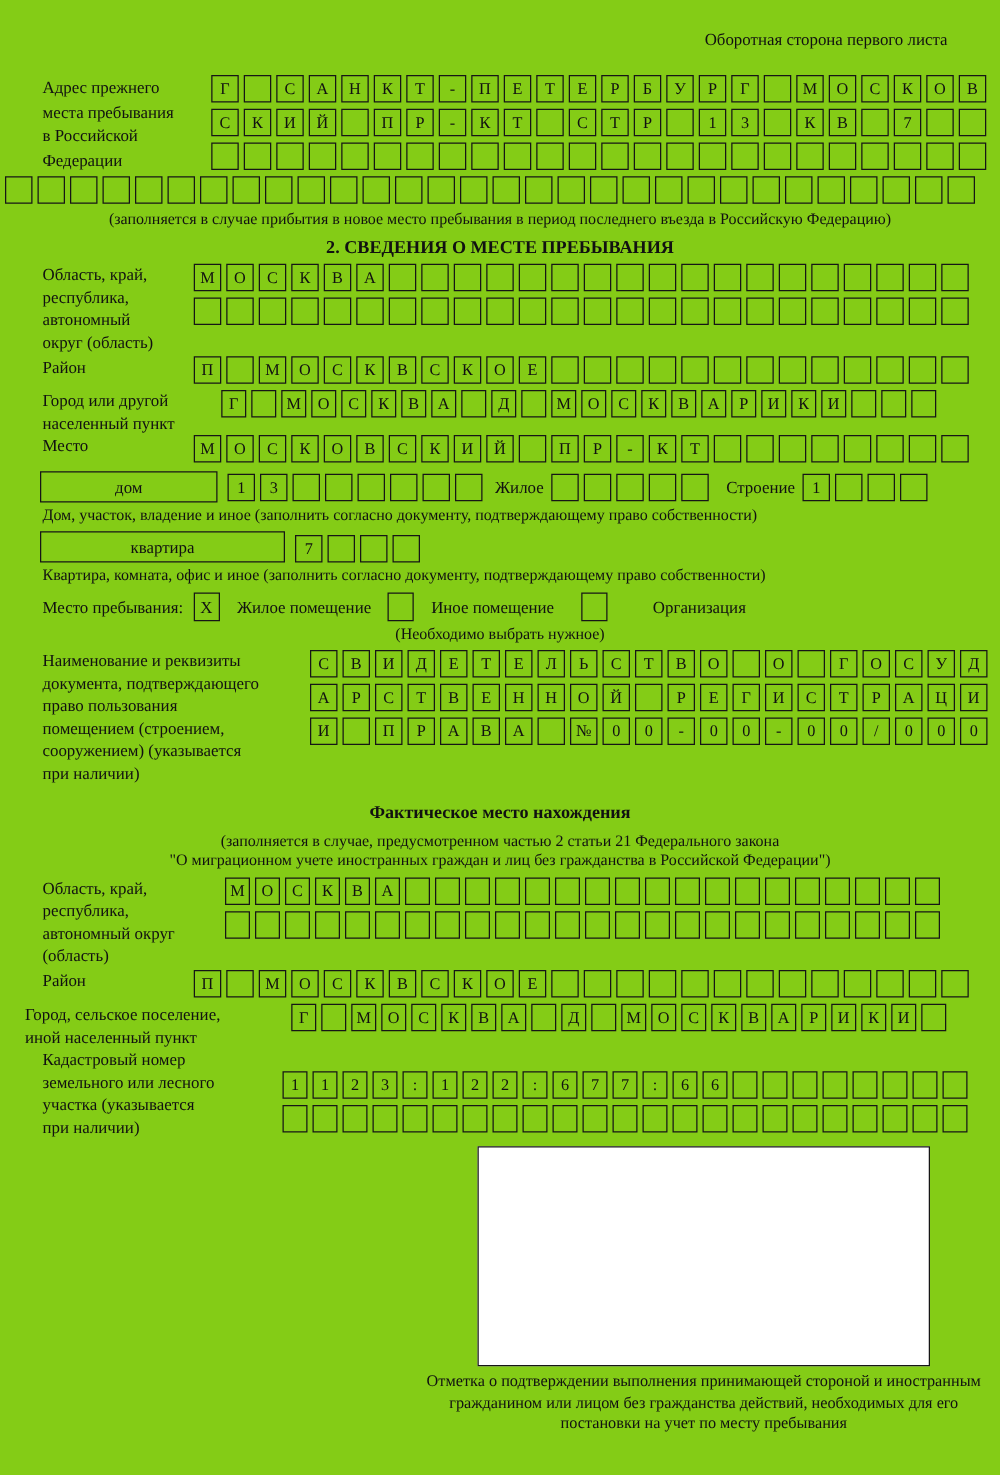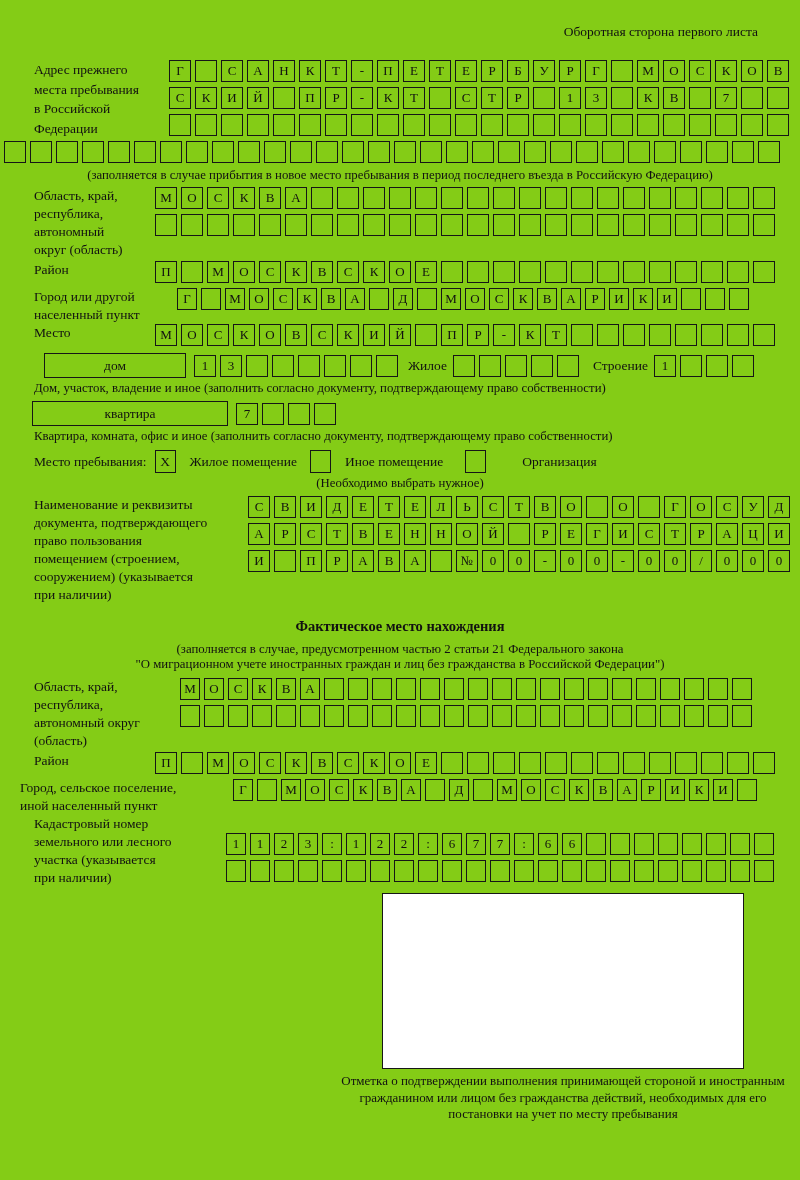--- a/index.html
+++ b/index.html
@@ -199,20 +199,21 @@
       <span class="cbox"></span>
       <span class="cbox"></span>
       <span class="cbox"></span>
       <span class="cbox"></span>
       <span class="cbox"></span>
       <span class="cbox"></span>
       <span class="cbox"></span>
     </div>
   <div class="caption center">(заполняется в случае прибытия в новое место пребывания в период последнего въезда в Российскую Федерацию)</div>
 
+  <div class="sec-title" style="margin-top:7px;">2. СВЕДЕНИЯ О МЕСТЕ ПРЕБЫВАНИЯ</div>
 
   <div class="frow" style="margin-top:4px;">
     <div class="lbl" style="width:150px; padding-left:34px;">Область, край,
 республика,
 автономный
 округ (область)</div>
     <div class="gridcol" style="margin-left:5px;">
       <div class="boxrow">
           <span class="cbox">М</span>
           <span class="cbox">О</span>
@@ -352,21 +353,21 @@
         <span class="cbox"></span>
         <span class="cbox"></span>
         <span class="cbox"></span>
         <span class="cbox"></span>
         <span class="cbox"></span>
         <span class="cbox"></span>
         <span class="cbox"></span>
       </div>
   </div>
 
-  <div class="inline-items" style="margin-left:44px; margin-top:2px;">
+  <div class="inline-items" style="margin-left:32px; margin-top:2px;">
     <div class="labelbox" style="width:142px;">дом</div>
     <div class="boxrow" style="margin:0 0 0 8px;">
         <span class="cbox">1</span>
         <span class="cbox">3</span>
         <span class="cbox"></span>
         <span class="cbox"></span>
         <span class="cbox"></span>
         <span class="cbox"></span>
         <span class="cbox"></span>
         <span class="cbox"></span>
@@ -382,21 +383,21 @@
     <div class="txt" style="margin-left:14px;">Строение</div>
     <div class="boxrow" style="margin:0 0 0 6px;">
         <span class="cbox">1</span>
         <span class="cbox"></span>
         <span class="cbox"></span>
         <span class="cbox"></span>
       </div>
   </div>
   <div class="caption" style="margin-left:34px; margin-top:3px;">Дом, участок, владение и иное (заполнить согласно документу, подтверждающему право собственности)</div>
 
-  <div class="inline-items" style="margin-left:32px; margin-top:5px;">
+  <div class="inline-items" style="margin-left:32px; margin-top:5px;align-items:flex-end;">
     <div class="labelbox" style="width:196px;">квартира</div>
     <div class="boxrow" style="margin:0 0 0 8px;">
         <span class="cbox">7</span>
         <span class="cbox"></span>
         <span class="cbox"></span>
         <span class="cbox"></span>
       </div>
   </div>
   <div class="caption" style="margin-left:34px; margin-top:3px;">Квартира, комната, офис и иное (заполнить согласно документу, подтверждающему право собственности)</div>
 

